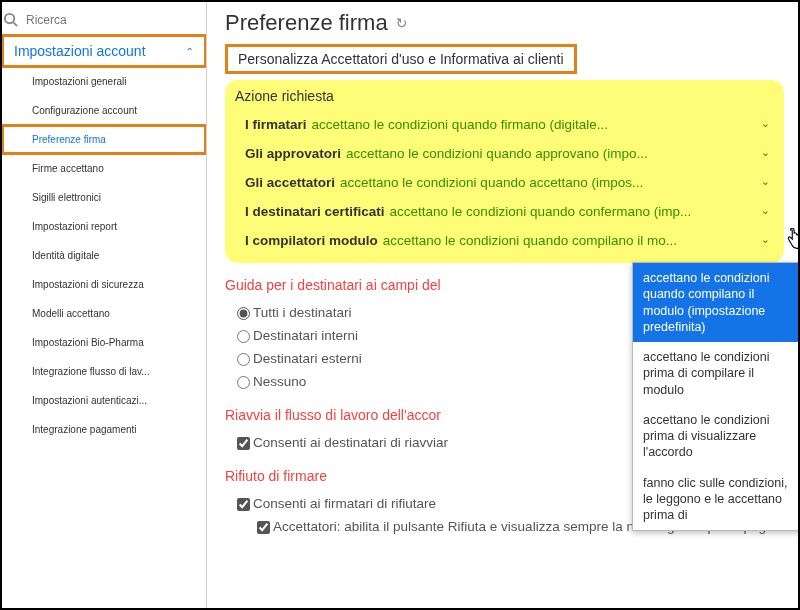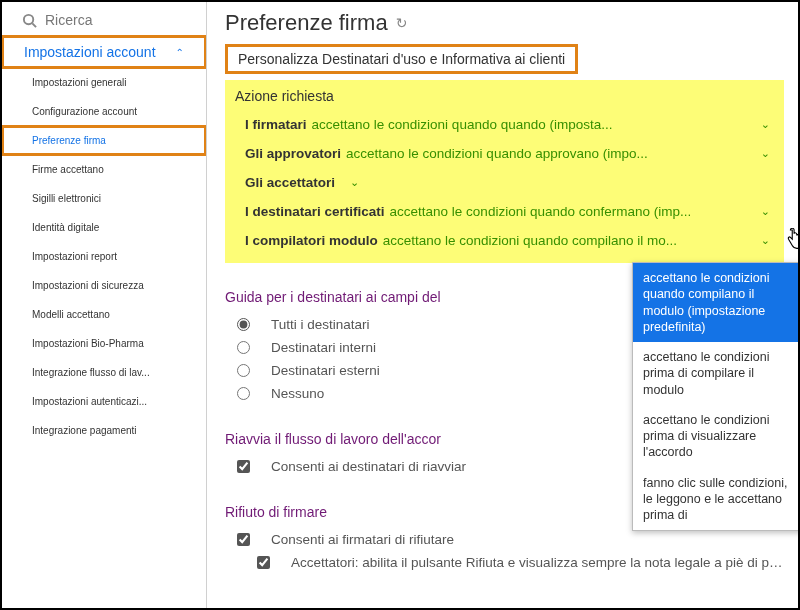--- a/index.html
+++ b/index.html
@@ -1,40 +1,40 @@
 <!DOCTYPE html>
 <html><head>
 <meta charset="utf-8">
 <style>
   * { box-sizing: border-box; margin: 0; padding: 0; font-family: Arial, Helvetica, sans-serif; }
   body { width: 800px; height: 610px; background: #fff; overflow: hidden; border: 2px solid #000; position: relative; }
   .layout { display: flex; height: 100%; }
   .sidebar { width: 205px; border-right: 1px solid #d0d0d0; background: #fff; overflow: hidden; }
-  .search-row { display: flex; align-items: center; padding: 10px 20px 8px; color: #777; font-size: 14px; }
+  .search-row { display: flex; align-items: center; padding: 10px 1px 8px; color: #777; font-size: 12px; }
   .search-row svg { margin-right: 8px; }
-  .nav-header { padding: 8px 22px; color: #1473e6; font-size: 14px; display: flex; align-items: center; justify-content: space-between; cursor: pointer; }
+  .nav-header { padding: 8px 12px; color: #1473e6; font-size: 14px; display: flex; align-items: center; justify-content: space-between; cursor: pointer; }
   .nav-header .chev { font-size: 10px; }
   .nav-list { }
   .nav-item { padding: 9px 12px 9px 30px; font-size: 10px; color: #333; cursor: pointer; white-space: nowrap; overflow: hidden; text-overflow: ellipsis; }
   .nav-item.active { color: #1473e6; }
   .hl-orange { outline: 3px solid #e08216; outline-offset: -2px; }
   .main { flex: 1; padding: 8px 14px 0 18px; overflow: hidden; position: relative; }
   .page-title { font-size: 22px; color: #333; font-weight: 400; display: flex; align-items: center; gap: 8px; margin-bottom: 8px; }
   .refresh-ico { font-size: 14px; color: #888; }
   .subheading { font-size: 14px; color: #333; padding: 6px 8px; }
   .sub-hl { border: 3px solid #e08216; display: inline-block; padding: 4px 10px; }
-  .yellow-block { background: #fdfd77; border-radius: 0; margin-top: 6px; padding: 8px 10px 8px 10px; }
+  .yellow-block { background: #fdfd77; border-radius: 13px; margin-top: 6px; padding: 8px 10px 8px 10px; }
   .req-title { font-size: 14px; color: #333; margin-bottom: 6px; }
-  .req-row { display: flex; align-items: center; padding: 7px 4px 7px 10px; font-size: 13.5px; position: relative; }
+  .req-row { display: flex; align-items: flex-start; padding: 7px 4px 7px 10px; font-size: 13.5px; position: relative; }
   .req-row .role { color: #333; font-weight: 600; margin-right: 5px; }
   .req-row .desc { color: #378f00; white-space: nowrap; overflow: hidden; text-overflow: ellipsis; flex: 1; }
   .req-row .dd { color: #378f00; margin-left: 10px; font-size: 11px; user-select: none; }
   .cursor-hand { position: absolute; right: -32px; top: 2px; pointer-events: none; }
-  .section-title { font-size: 14px; color: #701a75; margin: 26px 0 8px 0; }
-  .radio-row, .check-row { display: flex; align-items: center; font-size: 13.5px; color: #555; padding: 4px 0 4px 12px; gap: 21px; }
+  .section-title { font-size: 14px; color: #ef4444; margin: 14px 0 8px 0; }
+  .radio-row, .check-row { display: flex; align-items: flex-end; font-size: 13.5px; color: #555; padding: 4px 0 4px 12px; gap: 3px; }
   .radio-row input, .check-row input { accent-color: #555; }
   .nested { padding-left: 32px; }
   .truncate { white-space: nowrap; overflow: hidden; text-overflow: ellipsis; }
   
   .popover { position: absolute; top: 260px; left: 425px; width: 188px; background: #fff; border: 1px solid #bbb; box-shadow: 0 2px 6px rgba(0,0,0,0.25); z-index: 20; }
   .popover .opt { font-size: 12.5px; color: #333; padding: 7px 10px; line-height: 1.3; cursor: pointer; }
   .popover .opt.sel { background: #1473e6; color: #fff; }
   .cutlabel { position: absolute; right: 2px; top: 472px; font-size: 12.5px; color: #555; }
 </style>
 </head>
@@ -52,56 +52,57 @@
     <div class="nav-header hl-orange">
       <span>Impostazioni account</span>
       <span class="chev">⌃</span>
     </div>
     <div class="nav-list" id="nav-list">
         <div class="nav-item">Impostazioni generali</div>
         <div class="nav-item">Configurazione account</div>
         <div class="nav-item active hl-orange">Preferenze firma</div>
         <div class="nav-item">Firme accettano</div>
         <div class="nav-item">Sigilli elettronici</div>
+        <div class="nav-item">Impostazioni report</div>
         <div class="nav-item">Identità digitale</div>
-        <div class="nav-item">Impostazioni report</div>
         <div class="nav-item">Impostazioni di sicurezza</div>
         <div class="nav-item">Modelli accettano</div>
         <div class="nav-item">Impostazioni Bio-Pharma</div>
         <div class="nav-item">Integrazione flusso di lav...</div>
         <div class="nav-item">Impostazioni autenticazi...</div>
         <div class="nav-item">Integrazione pagamenti</div>
       </div>
   </aside>
 
   <main class="main">
     <div class="page-title">
       <span>Preferenze firma</span>
       <span class="refresh-ico">↻</span>
     </div>
 
     <div>
-      <span class="sub-hl subheading">Personalizza Destinatari d'uso e Informativa ai clienti</span>
+      <span class="sub-hl subheading">Personalizza Accettatori d'uso e Informativa ai clienti</span>
     </div>
 
     <div class="yellow-block">
       <div class="req-title">Azione richiesta</div>
       <div id="req-rows">
           <div class="req-row">
             <span class="role">I firmatari</span>
-            <span class="desc">accettano le condizioni quando quando (imposta...</span>
+            <span class="desc">accettano le condizioni quando firmano (digitale...</span>
             <span class="dd">⌄</span>
           </div>
           <div class="req-row">
             <span class="role">Gli approvatori</span>
             <span class="desc">accettano le condizioni quando approvano (impo...</span>
             <span class="dd">⌄</span>
           </div>
           <div class="req-row">
             <span class="role">Gli accettatori</span>
+            <span class="desc">accettano le condizioni quando accettano (impos...</span>
             <span class="dd">⌄</span>
           </div>
           <div class="req-row">
             <span class="role">I destinatari certificati</span>
             <span class="desc">accettano le condizioni quando confermano (imp...</span>
             <span class="dd">⌄</span>
           </div>
           <div class="req-row">
             <span class="role">I compilatori modulo</span>
             <span class="desc">accettano le condizioni quando compilano il mo...</span>

